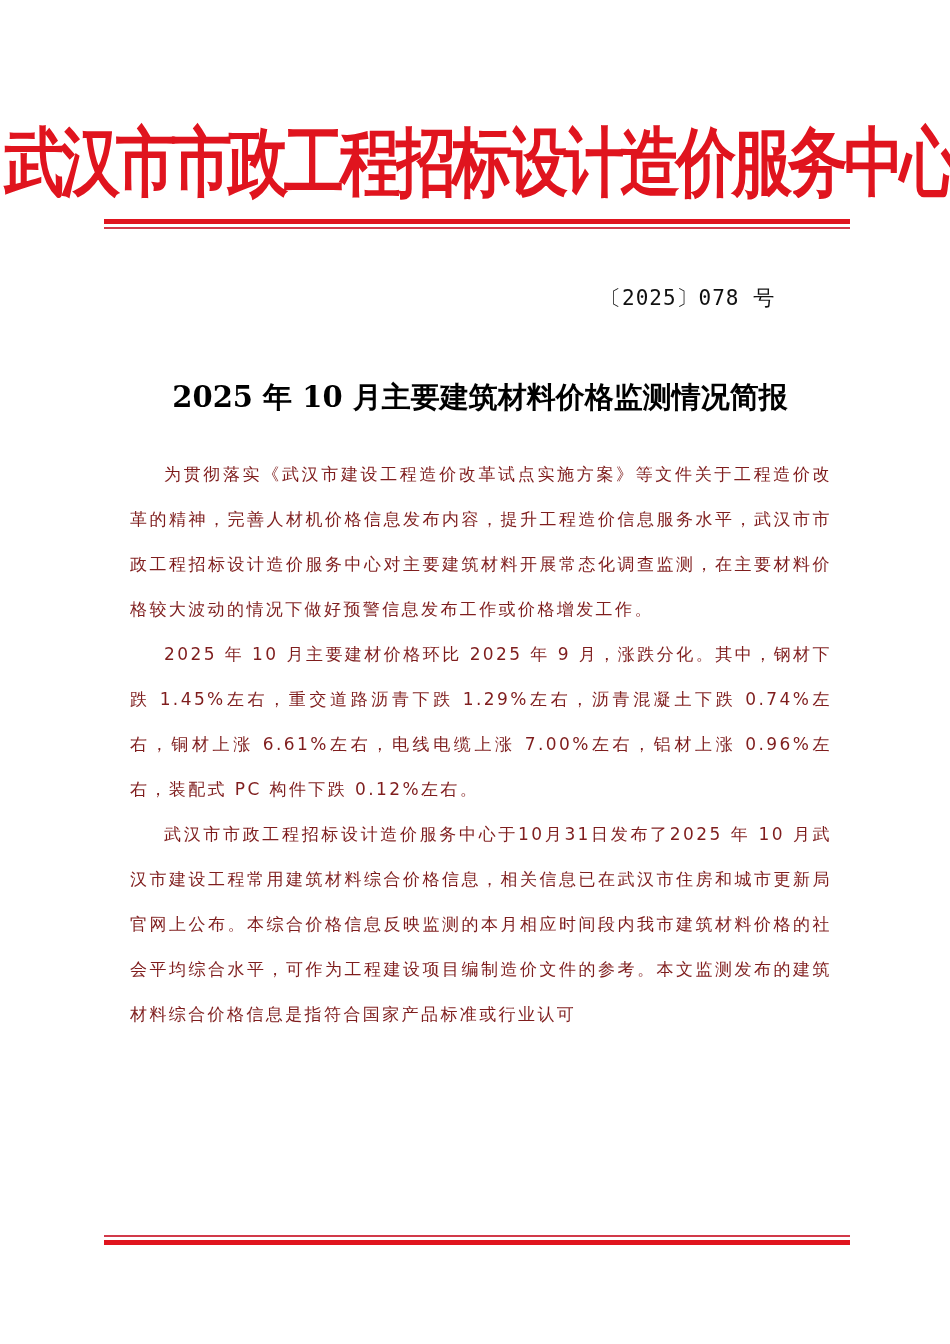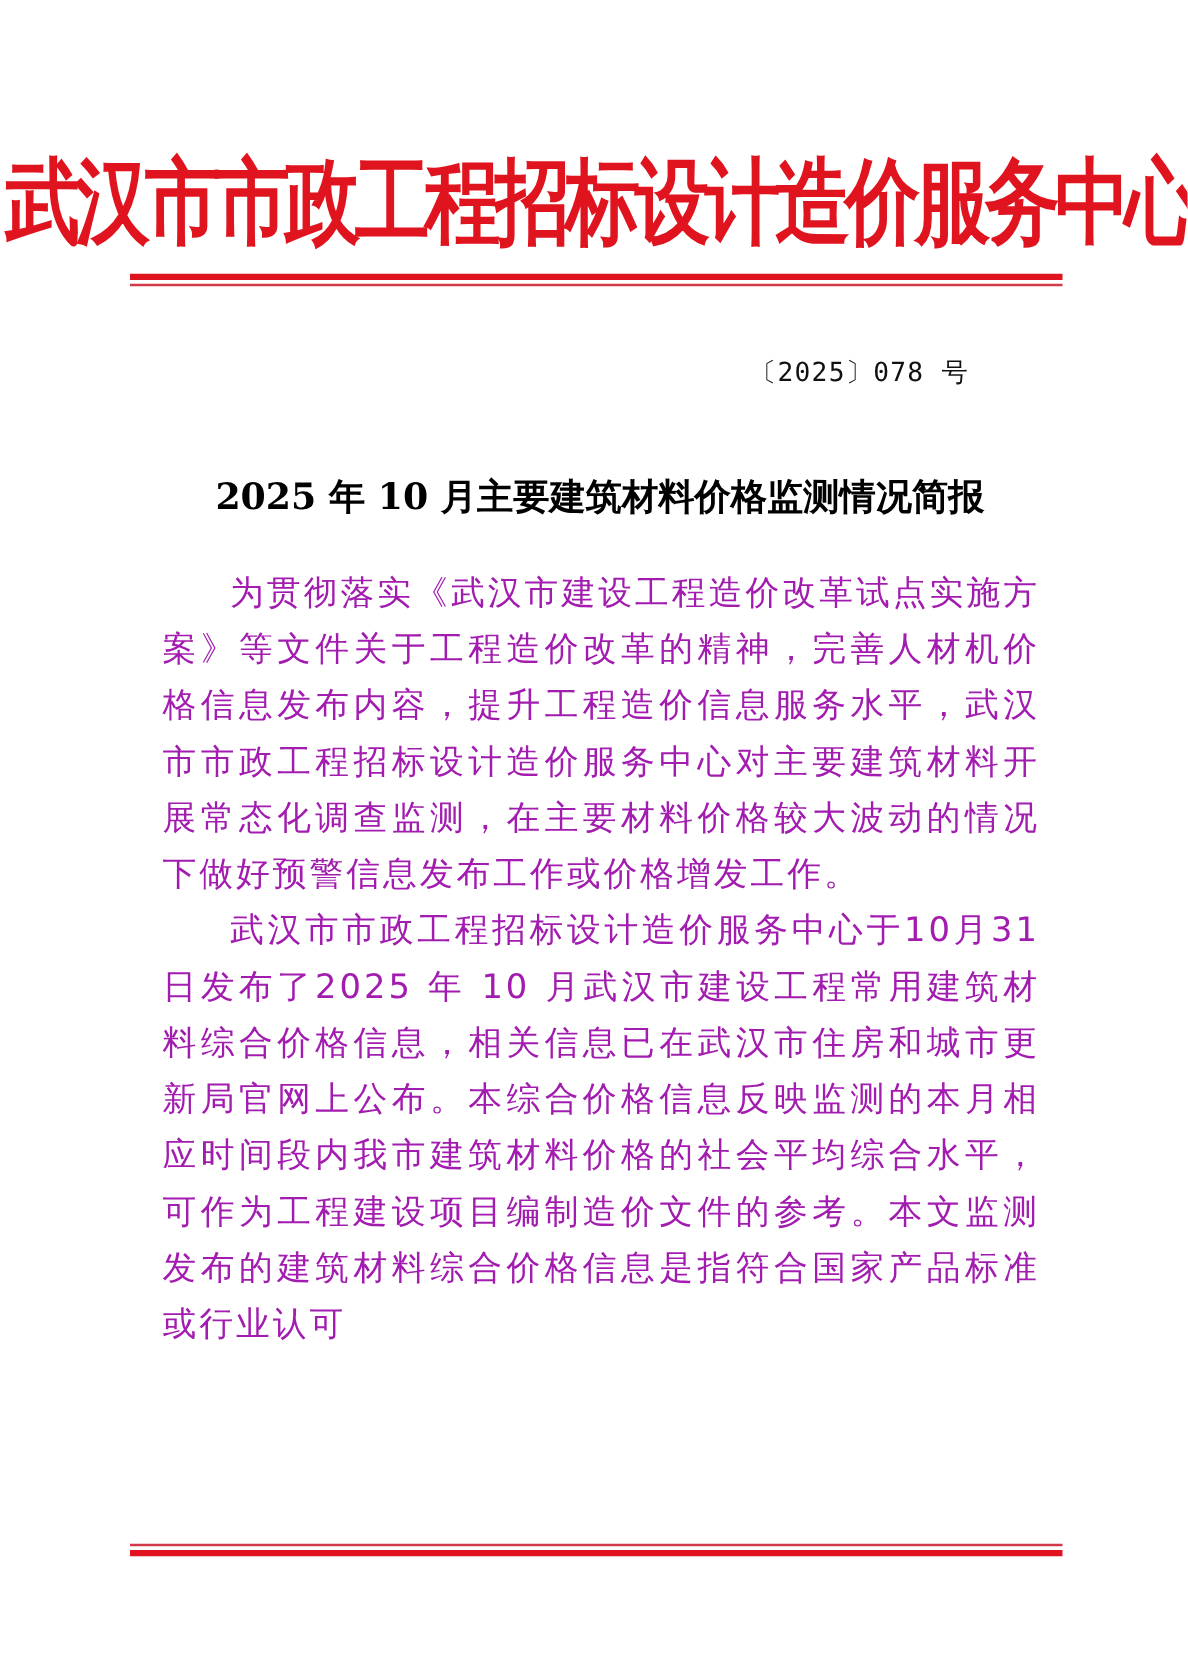--- a/index.html
+++ b/index.html
@@ -71,25 +71,25 @@
       letter-spacing: 0px;
       white-space: nowrap;
       color: #000000;
     }
     .body-text {
       position: absolute;
       top: 452px;
       left: 130px;
       width: 702px;
       font-family: "DejaVu Sans", "Liberation Sans", sans-serif;
-      font-size: 27px;
+      font-size: 17px;
       line-height: 45px;
       letter-spacing: 2.4px;
       text-align: justify;
-      color: #a21caf;
+      color: #7f1d1d;
     }
     .body-text p {
       margin: 0;
       text-indent: 2em;
     }
   </style>
 </head>
 <body>
 
 <div class="masthead">
@@ -98,17 +98,18 @@
 
 <div class="rule-thick" style="top:219px;"></div>
 <div class="rule-thin" style="top:227px;"></div>
 
 <div class="doc-number">〔2025〕078 号</div>
 
 <div class="doc-title">2025 年 10 月主要建筑材料价格监测情况简报</div>
 
 <div class="body-text">
   <p>为贯彻落实《武汉市建设工程造价改革试点实施方案》等文件关于工程造价改革的精神，完善人材机价格信息发布内容，提升工程造价信息服务水平，武汉市市政工程招标设计造价服务中心对主要建筑材料开展常态化调查监测，在主要材料价格较大波动的情况下做好预警信息发布工作或价格增发工作。</p>
+  <p>2025 年 10 月主要建材价格环比 2025 年 9 月，涨跌分化。其中，钢材下跌 1.45%左右，重交道路沥青下跌 1.29%左右，沥青混凝土下跌 0.74%左右，铜材上涨 6.61%左右，电线电缆上涨 7.00%左右，铝材上涨 0.96%左右，装配式 PC 构件下跌 0.12%左右。</p>
   <p>武汉市市政工程招标设计造价服务中心于10月31日发布了2025 年 10 月武汉市建设工程常用建筑材料综合价格信息，相关信息已在武汉市住房和城市更新局官网上公布。本综合价格信息反映监测的本月相应时间段内我市建筑材料价格的社会平均综合水平，可作为工程建设项目编制造价文件的参考。本文监测发布的建筑材料综合价格信息是指符合国家产品标准或行业认可</p>
 </div>
 
 <div class="rule-thin" style="top:1235px;"></div>
 <div class="rule-thick" style="top:1240px;"></div>
 
 </body></html>

